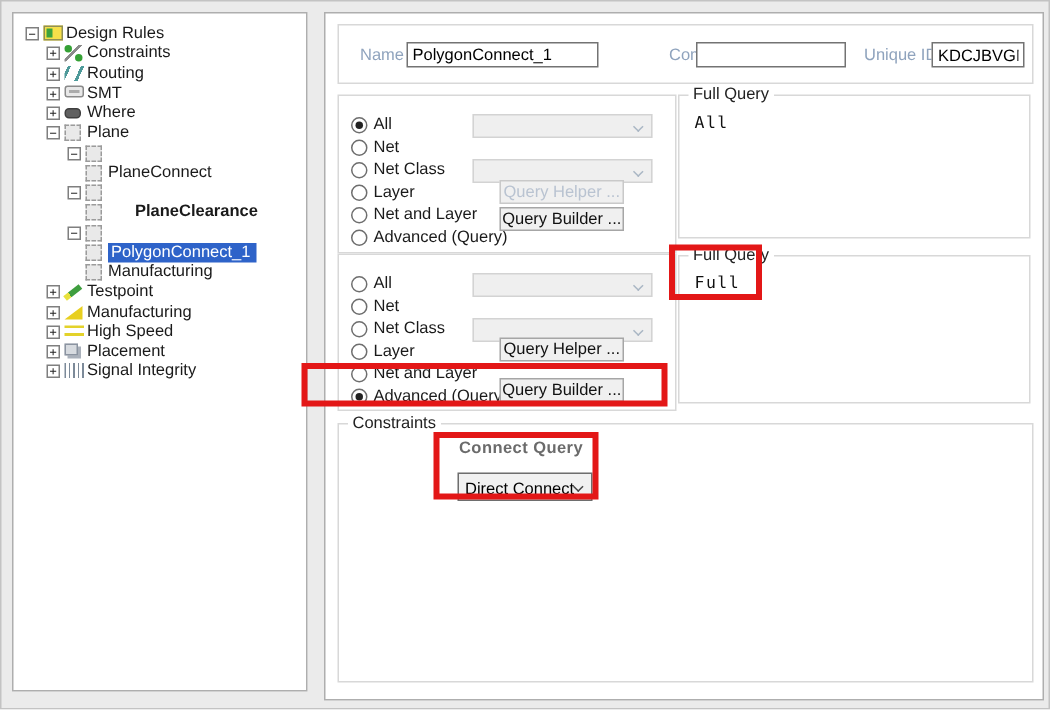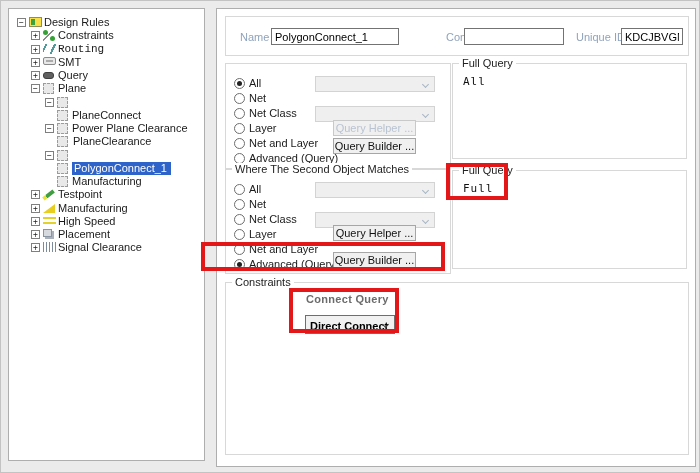--- a/index.html
+++ b/index.html
@@ -77,21 +77,21 @@
   .btn {
     position: absolute; height: 16px; width: 83px; background: #f0f0f0; border: 1px solid #a6a6a6;
     text-align: center; line-height: 14px; color: #111;
   }
   .btn.disabled { color: #b9c3d1; border-color: #c9c9c9; }
   .qtext { position: absolute; left: 10px; top: 11px; font: 11px "DejaVu Sans Mono", monospace;
     letter-spacing: 1px; color: #111; }
   .cs-label { position: absolute; left: 80px; top: 10px; font-weight: bold; color: #6b6b6b; letter-spacing: .3px; }
   .cs-combo { left: 79px; top: 32px; width: 90px; height: 19px; }
   .cs-combo .chev { top: 6px; }
-  .cs-combo .combo-text { line-height: 18px; font-weight: bold; }
+  .cs-combo .combo-text { line-height: 18px; }
   
   .redbox { position: absolute; border: 4px solid #e31717; background: transparent; }
 </style>
 </head>
 <body>
 
 <div class="canvas">
 
   <div class="tree-panel">
     <div id="tree">
@@ -101,53 +101,52 @@
           <span class="tlabel" style="left: 35px;">Design Rules</span>
         </div>
         <div class="trow" style="top: 20.25px;">
           <span class="exp" style="left: 22px;">+</span>
           <span class="icon electrical-icon" style="left: 34px;"></span>
           <span class="tlabel" style="left: 49px;">Constraints</span>
         </div>
         <div class="trow" style="top: 33.5px;">
           <span class="exp" style="left: 22px;">+</span>
           <span class="icon routing-icon" style="left: 34px;"></span>
-          <span class="tlabel" style="left: 49px; font-family: Liberation Mono, monospace;">Routing</span>
+          <span class="tlabel" style="left: 49px;">Routing</span>
         </div>
         <div class="trow" style="top: 46.75px;">
           <span class="exp" style="left: 22px;">+</span>
           <span class="icon smt-icon" style="left: 34px;"></span>
           <span class="tlabel" style="left: 49px;">SMT</span>
         </div>
         <div class="trow" style="top: 60px;">
           <span class="exp" style="left: 22px;">+</span>
           <span class="icon mask-icon" style="left: 34px;"></span>
-          <span class="tlabel" style="left: 49px;">Query</span>
+          <span class="tlabel" style="left: 49px;">Where</span>
         </div>
         <div class="trow" style="top: 73.25px;">
           <span class="exp" style="left: 22px;">−</span>
           <span class="icon plane-icon" style="left: 34px;"></span>
           <span class="tlabel" style="left: 49px;">Plane</span>
         </div>
         <div class="trow" style="top: 86.5px;">
           <span class="exp" style="left: 36px;">−</span>
           <span class="icon rule-type-icon" style="left: 48px;"></span>
         </div>
         <div class="trow" style="top: 99.75px;">
           <span class="icon rule-icon" style="left: 48px;"></span>
           <span class="tlabel" style="left: 63px;">PlaneConnect</span>
         </div>
         <div class="trow" style="top: 113px;">
           <span class="exp" style="left: 36px;">−</span>
           <span class="icon rule-type-icon" style="left: 48px;"></span>
-          <span class="tlabel" style="left: 63px;">Power Plane Clearance</span>
         </div>
         <div class="trow" style="top: 126.25px;">
           <span class="icon rule-icon" style="left: 48px;"></span>
-          <span class="tlabel" style="left: 64px;">PlaneClearance</span>
+          <span class="tlabel" style="left: 81px; font-weight: bold;">PlaneClearance</span>
         </div>
         <div class="trow" style="top: 139.5px;">
           <span class="exp" style="left: 36px;">−</span>
           <span class="icon rule-type-icon" style="left: 48px;"></span>
         </div>
         <div class="trow" style="top: 152.75px;">
           <span class="icon rule-icon" style="left: 48px;"></span>
           <span class="tlabel sel" style="left: 63px; background: rgb(46, 99, 201);">PolygonConnect_1</span>
         </div>
         <div class="trow" style="top: 166px;">
@@ -170,21 +169,21 @@
           <span class="tlabel" style="left: 49px;">High Speed</span>
         </div>
         <div class="trow" style="top: 219px;">
           <span class="exp" style="left: 22px;">+</span>
           <span class="icon placement-icon" style="left: 34px;"></span>
           <span class="tlabel" style="left: 49px;">Placement</span>
         </div>
         <div class="trow" style="top: 232.25px;">
           <span class="exp" style="left: 22px;">+</span>
           <span class="icon signal-integrity-icon" style="left: 34px;"></span>
-          <span class="tlabel" style="left: 49px;">Signal Clearance</span>
+          <span class="tlabel" style="left: 49px;">Signal Integrity</span>
         </div>
       </div>
   </div>
 
   <div class="right-panel">
 
     <div class="hdr-box">
       <span class="fldlabel" style="left:14px">Name</span>
       <input class="txt" style="left: 45px; width: 128px;" value="PolygonConnect_1">
       <span class="fldlabel" style="left:220px">Comment</span>
@@ -229,21 +228,20 @@
       <div class="btn disabled" style="left:107px;top:56px">Query Helper ...</div>
       <div class="btn" style="left:107px;top:74px">Query Builder ...</div>
     </div>
 
     <div class="groupbox" style="left:235px;top:54px;width:235px;height:96px">
       <span class="gb-title">Full Query</span>
       <div class="qtext">All</div>
     </div>
 
     <div class="groupbox" style="left:8px;top:160px;width:226px;height:105px">
-      <span class="gb-title">Where The Second Object Matches</span>
       <div class="radio-col" id="radios2">
           <div class="rrow" style="top: 12px;">
             <span class="radio"></span>
             <span class="rlabel">All</span>
           </div>
           <div class="rrow" style="top: 27px;">
             <span class="radio"></span>
             <span class="rlabel">Net</span>
           </div>
           <div class="rrow" style="top: 42px;">

